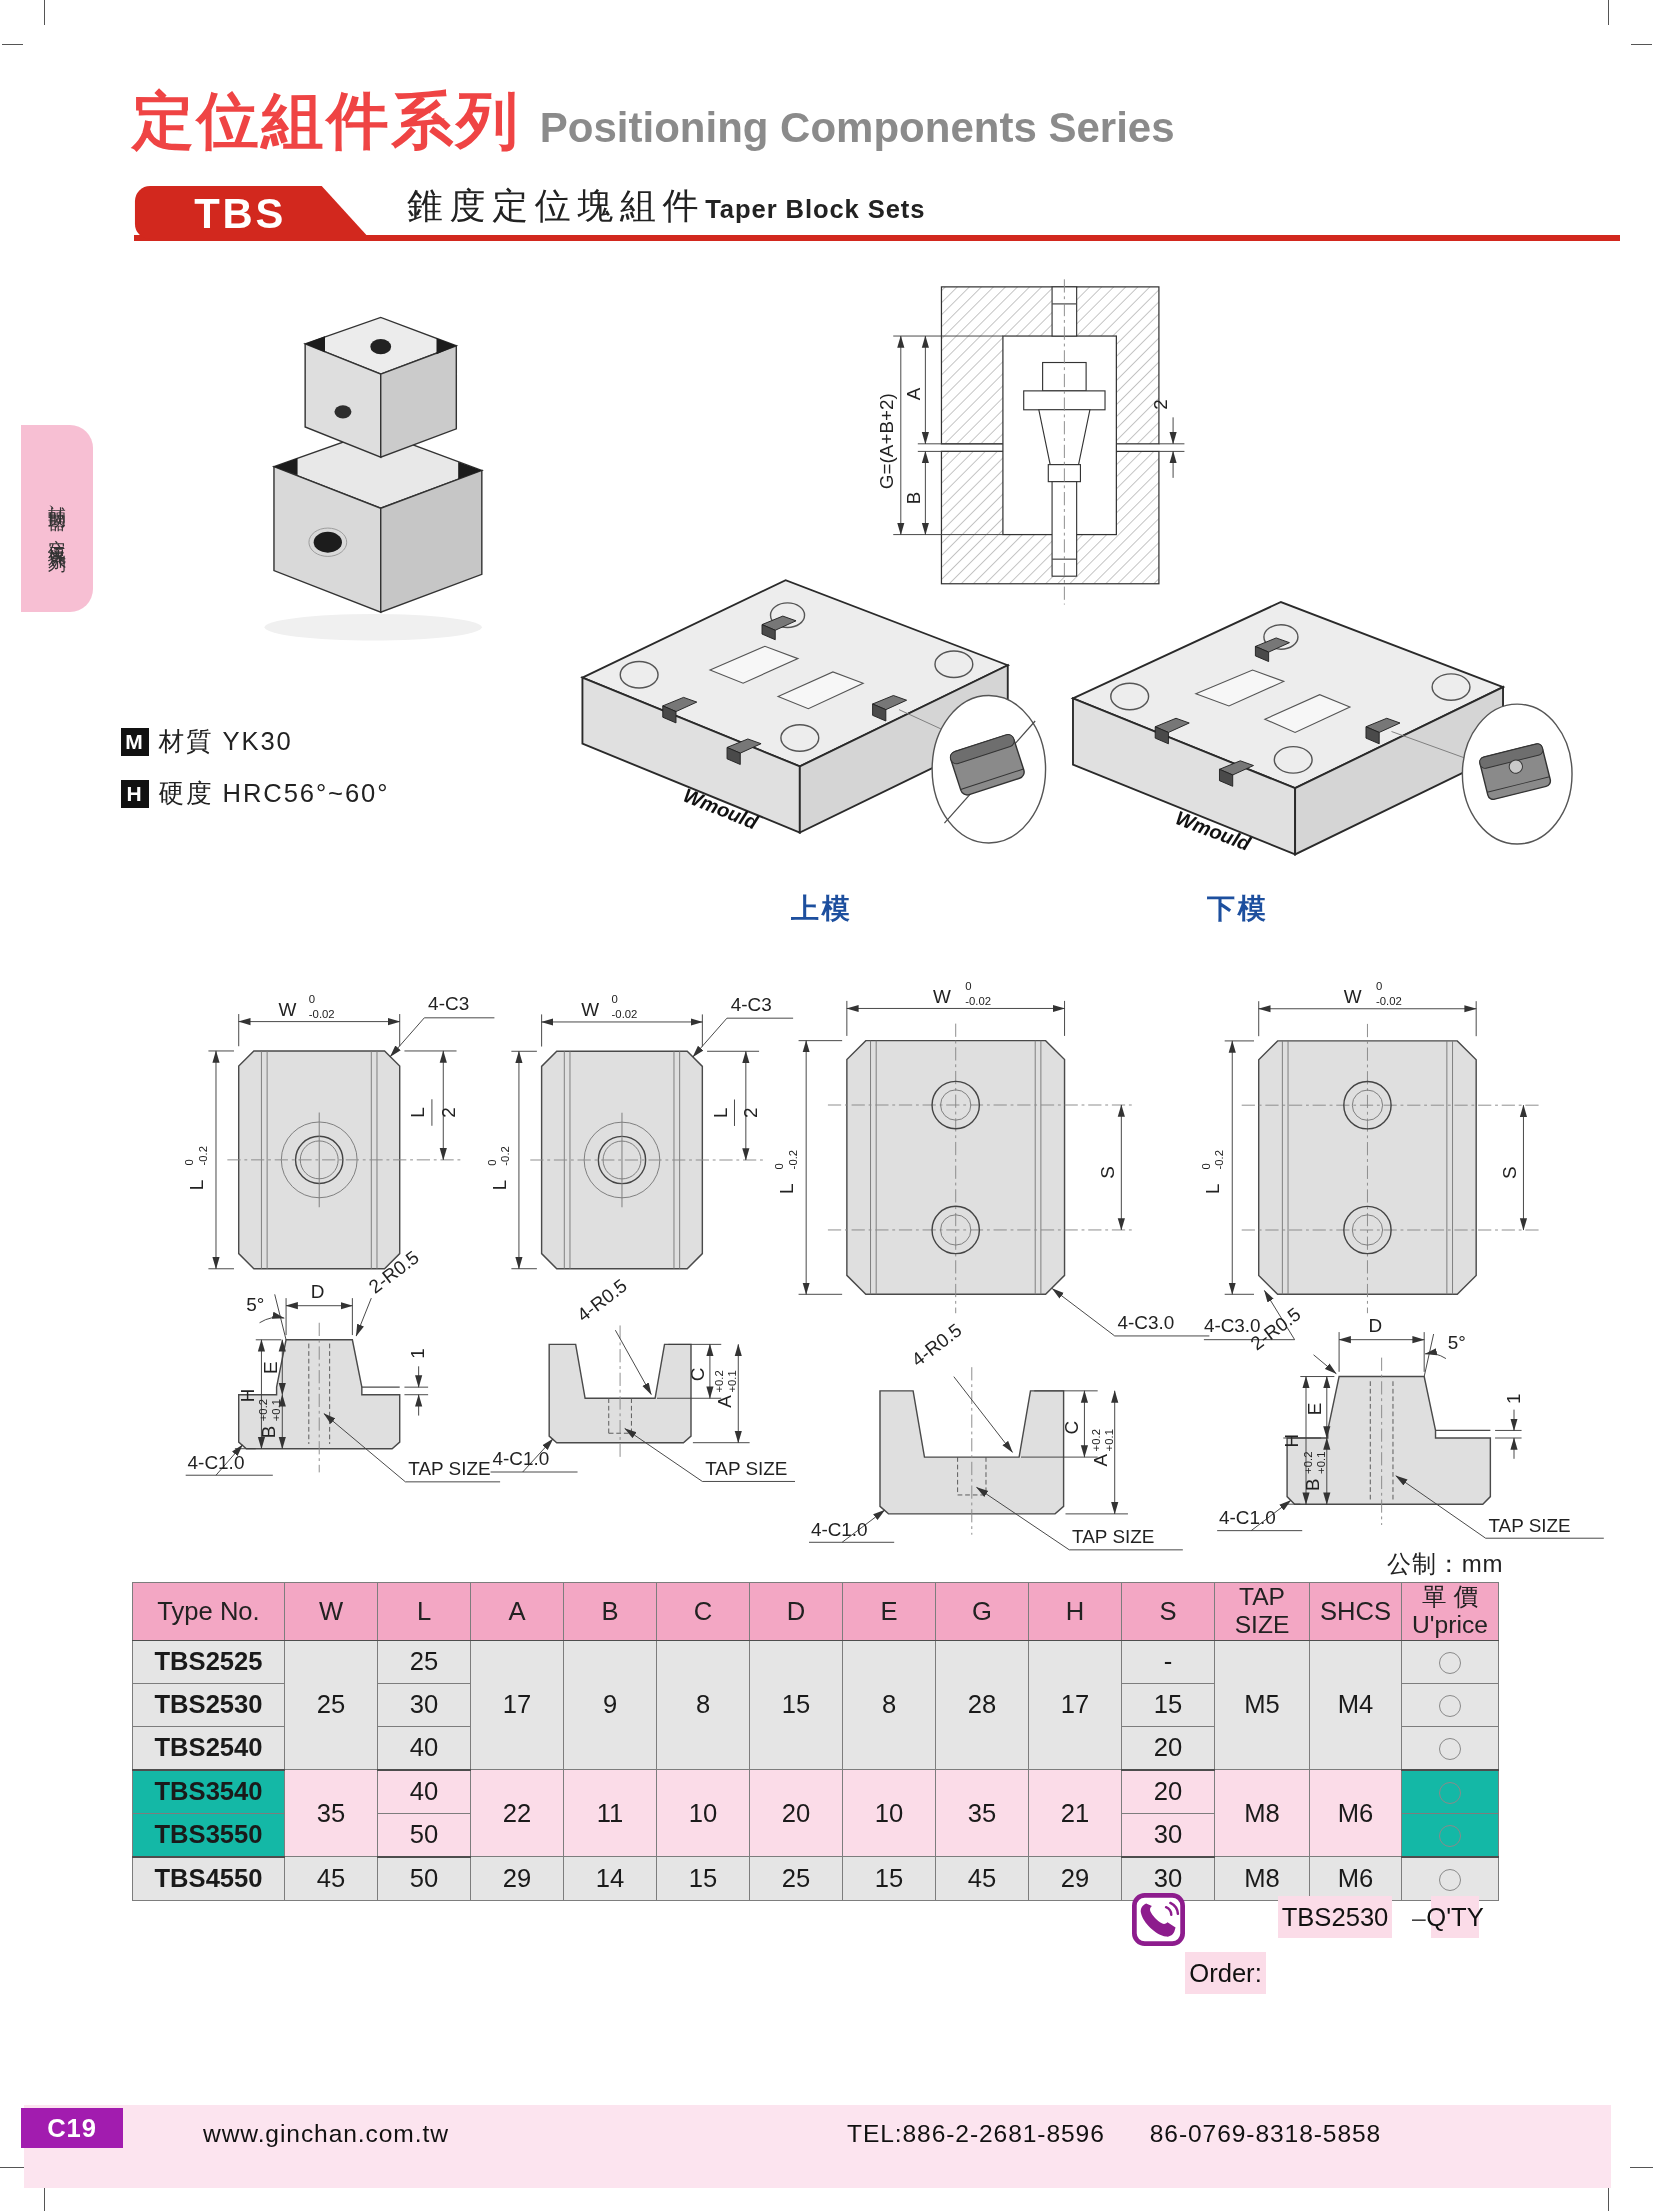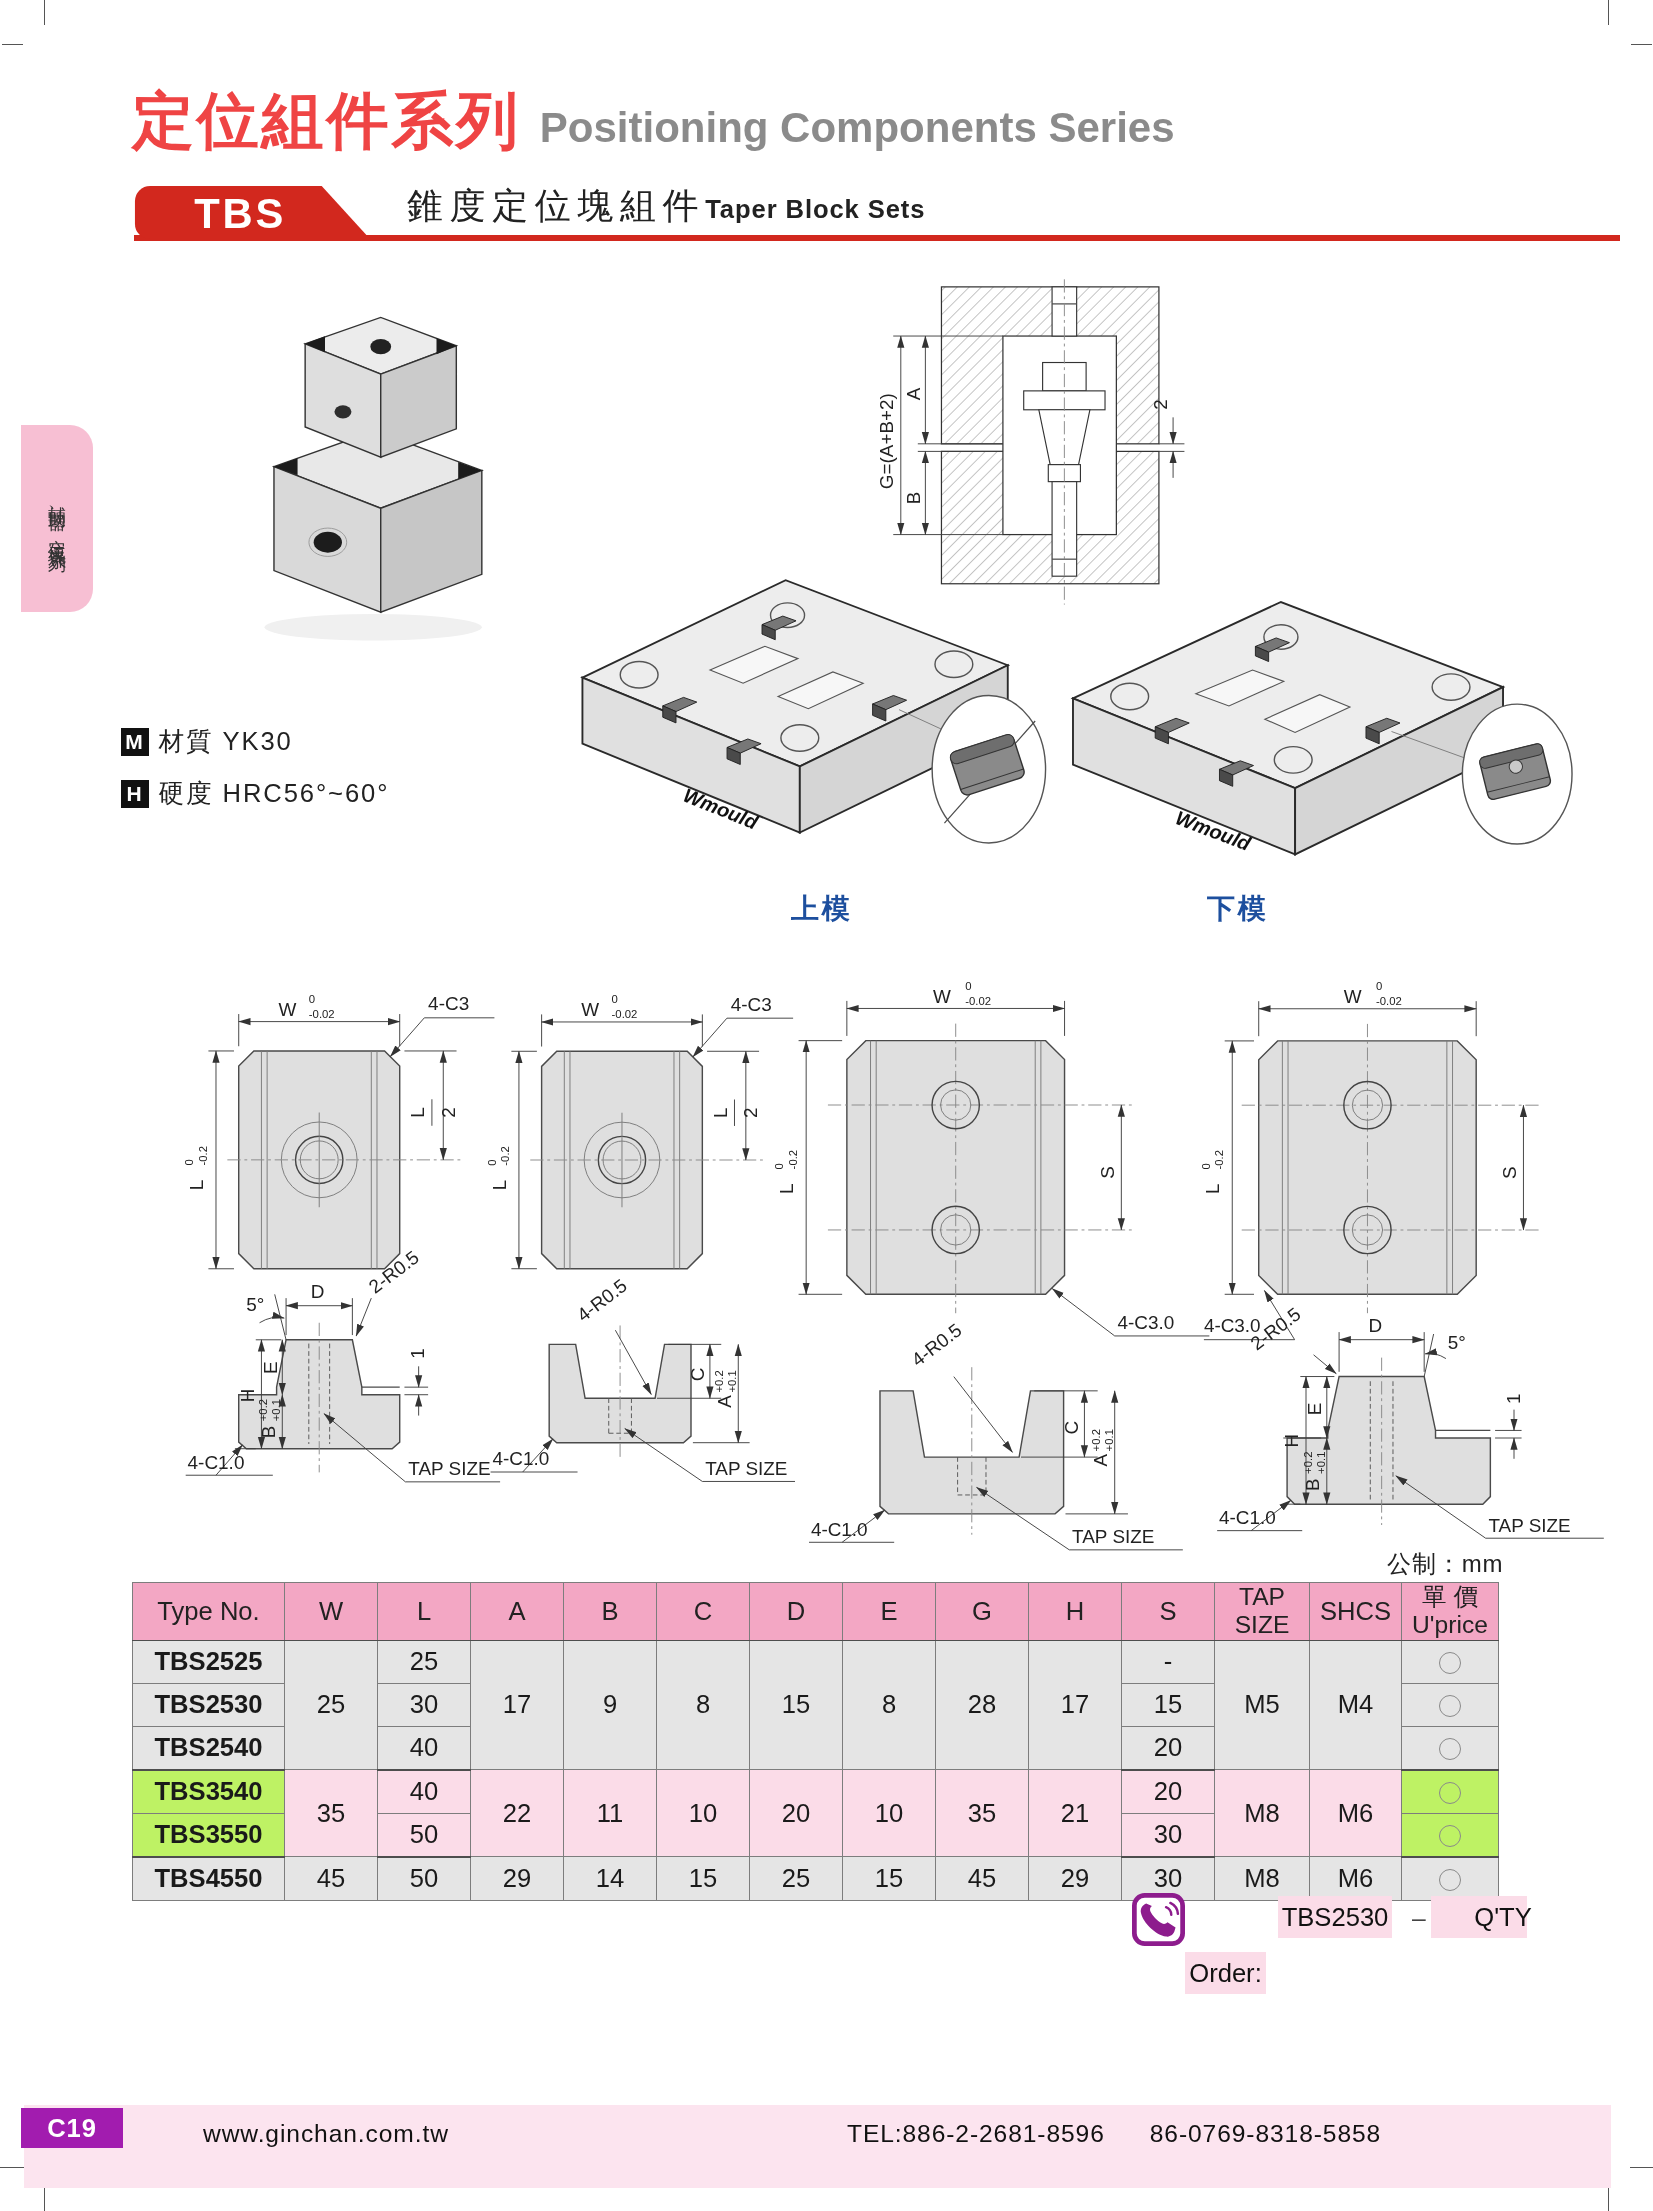--- a/index.html
+++ b/index.html
@@ -26,21 +26,21 @@
   
   .unitnote{position:absolute;font-size:24px;color:#222;letter-spacing:0.9px;}
   table.spec{border-collapse:collapse;table-layout:fixed;width:1365px;border:1.9px solid #555;}
   table.spec th,table.spec td{border:0.9px solid #7d7d7d;text-align:center;vertical-align:middle;padding:0;}
   table.spec thead th{background:#f3a7c4;font-weight:normal;height:55px;font-size:25.6px;color:#222;}
   table.spec td{height:42px;font-size:25.6px;color:#1a1a1a;background:#e5e5e5;}
   table.spec td.type{font-weight:bold;}
   table.spec thead th{border-bottom:1.9px solid #4d4d4d;}
   tr.sep td{border-bottom:2.4px solid #4d4d4d;}
   tr.pinkrow td{background:#fbdce8;}
-  tr.pinkrow td.type,tr.pinkrow td.pc{background:#bef264;}
+  tr.pinkrow td.type,tr.pinkrow td.pc{background:#14b8a6;}
   .circ{display:inline-block;width:20px;height:20px;border:1.4px solid #8a8a8a;border-radius:50%;vertical-align:middle;}
   .hdr2{line-height:1.15;font-size:24.6px;}
   
   .pill{position:absolute;background:#fbdce8;height:42px;display:flex;align-items:center;justify-content:center;
         font-size:25.6px;color:#111;}
   .ordersep{position:absolute;font-size:24.6px;color:#444;}
   
   .footband{position:absolute;left:24px;top:2105px;width:1587px;height:83px;background:#fce4ef;}
   .pageno{position:absolute;left:21px;top:2108px;width:102px;height:40px;background:#a21caf;color:#fff;
           font-weight:bold;font-size:25.6px;display:flex;align-items:center;justify-content:center;letter-spacing:0.9px;}
@@ -686,21 +686,21 @@
 
   <svg class="abs" style="left:1132px;top:1893px;" width="53" height="53" viewBox="0 0 56 56">
     <rect x="2.5" y="2.5" width="51" height="51" rx="11" fill="#fff" stroke="#8d1c8d" stroke-width="5"></rect>
     <path d="M15 11 C10.5 13 8.5 17 9.5 21 C12 32 25 44 36 46 C40 46.8 44 44 45 40 L46 36.5 L37.5 31 C35.5 33 33.5 33.2 31.5 32 C26.5 29 21.5 24 19.5 19.5 C18.6 17.5 19 15.5 21 13.8 L15 11 Z" fill="#8d1c8d"></path>
     <path d="M36 15 a9 9 0 0 1 5.5 8" fill="none" stroke="#8d1c8d" stroke-width="2.6" stroke-linecap="round"></path>
     <path d="M40.5 10.5 a14 14 0 0 1 8 11.5" fill="none" stroke="#8d1c8d" stroke-width="2.6" stroke-linecap="round"></path>
   </svg>
   <div class="pill" style="left:1185px;top:1952px;width:81px;">Order:</div>
   <div class="pill" style="left:1278px;top:1896px;width:114px;">TBS2530</div>
   <div class="ordersep" style="left:1412px;top:1904px;">–</div>
-  <div class="pill" style="left:1431px;top:1896px;width:48px;padding-left:48px;">Q'TY</div>
+  <div class="pill" style="left:1431px;top:1896px;width:48px;">Q'TY</div>
 
   <div class="footband"></div>
   <div class="pageno">C19</div>
   <div class="foottext" style="left:203px;top:2120px;">www.ginchan.com.tw</div>
   <div class="foottext" style="left:847px;top:2120px;display:flex;gap:45px;">
     <span>TEL:886-2-2681-8596</span>
     <span>86-0769-8318-5858</span>
   </div>
 
 </div>

